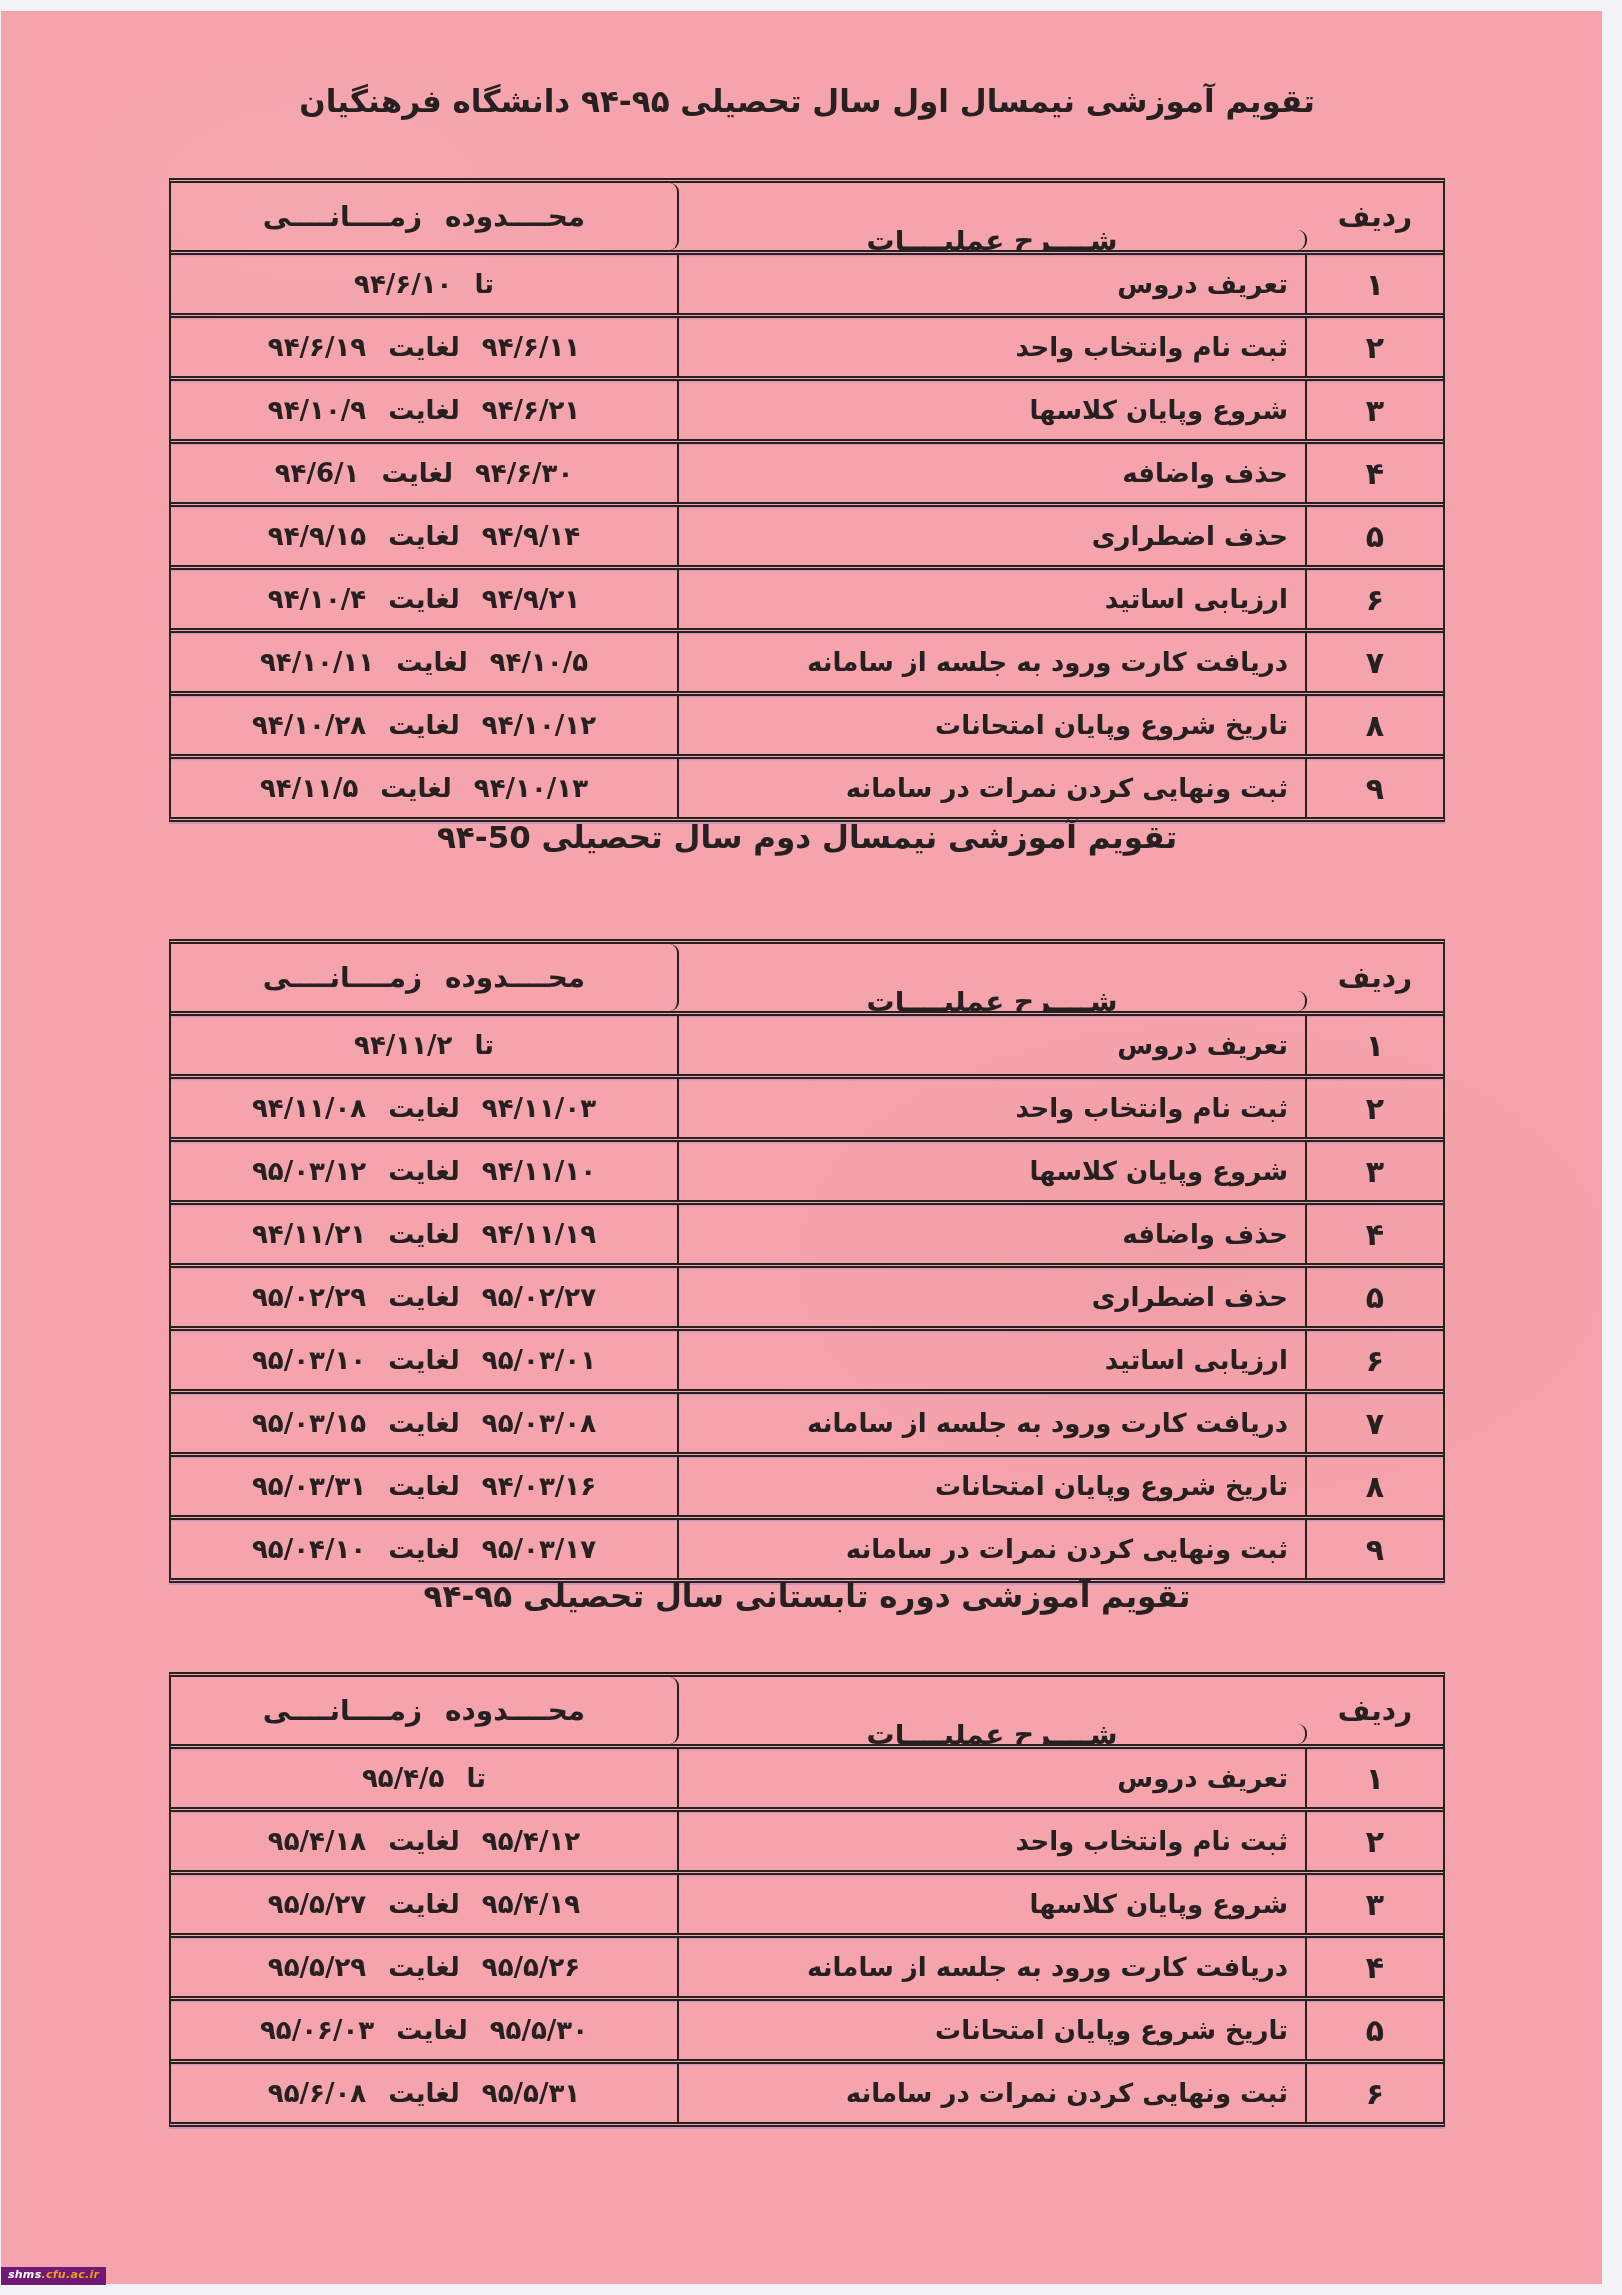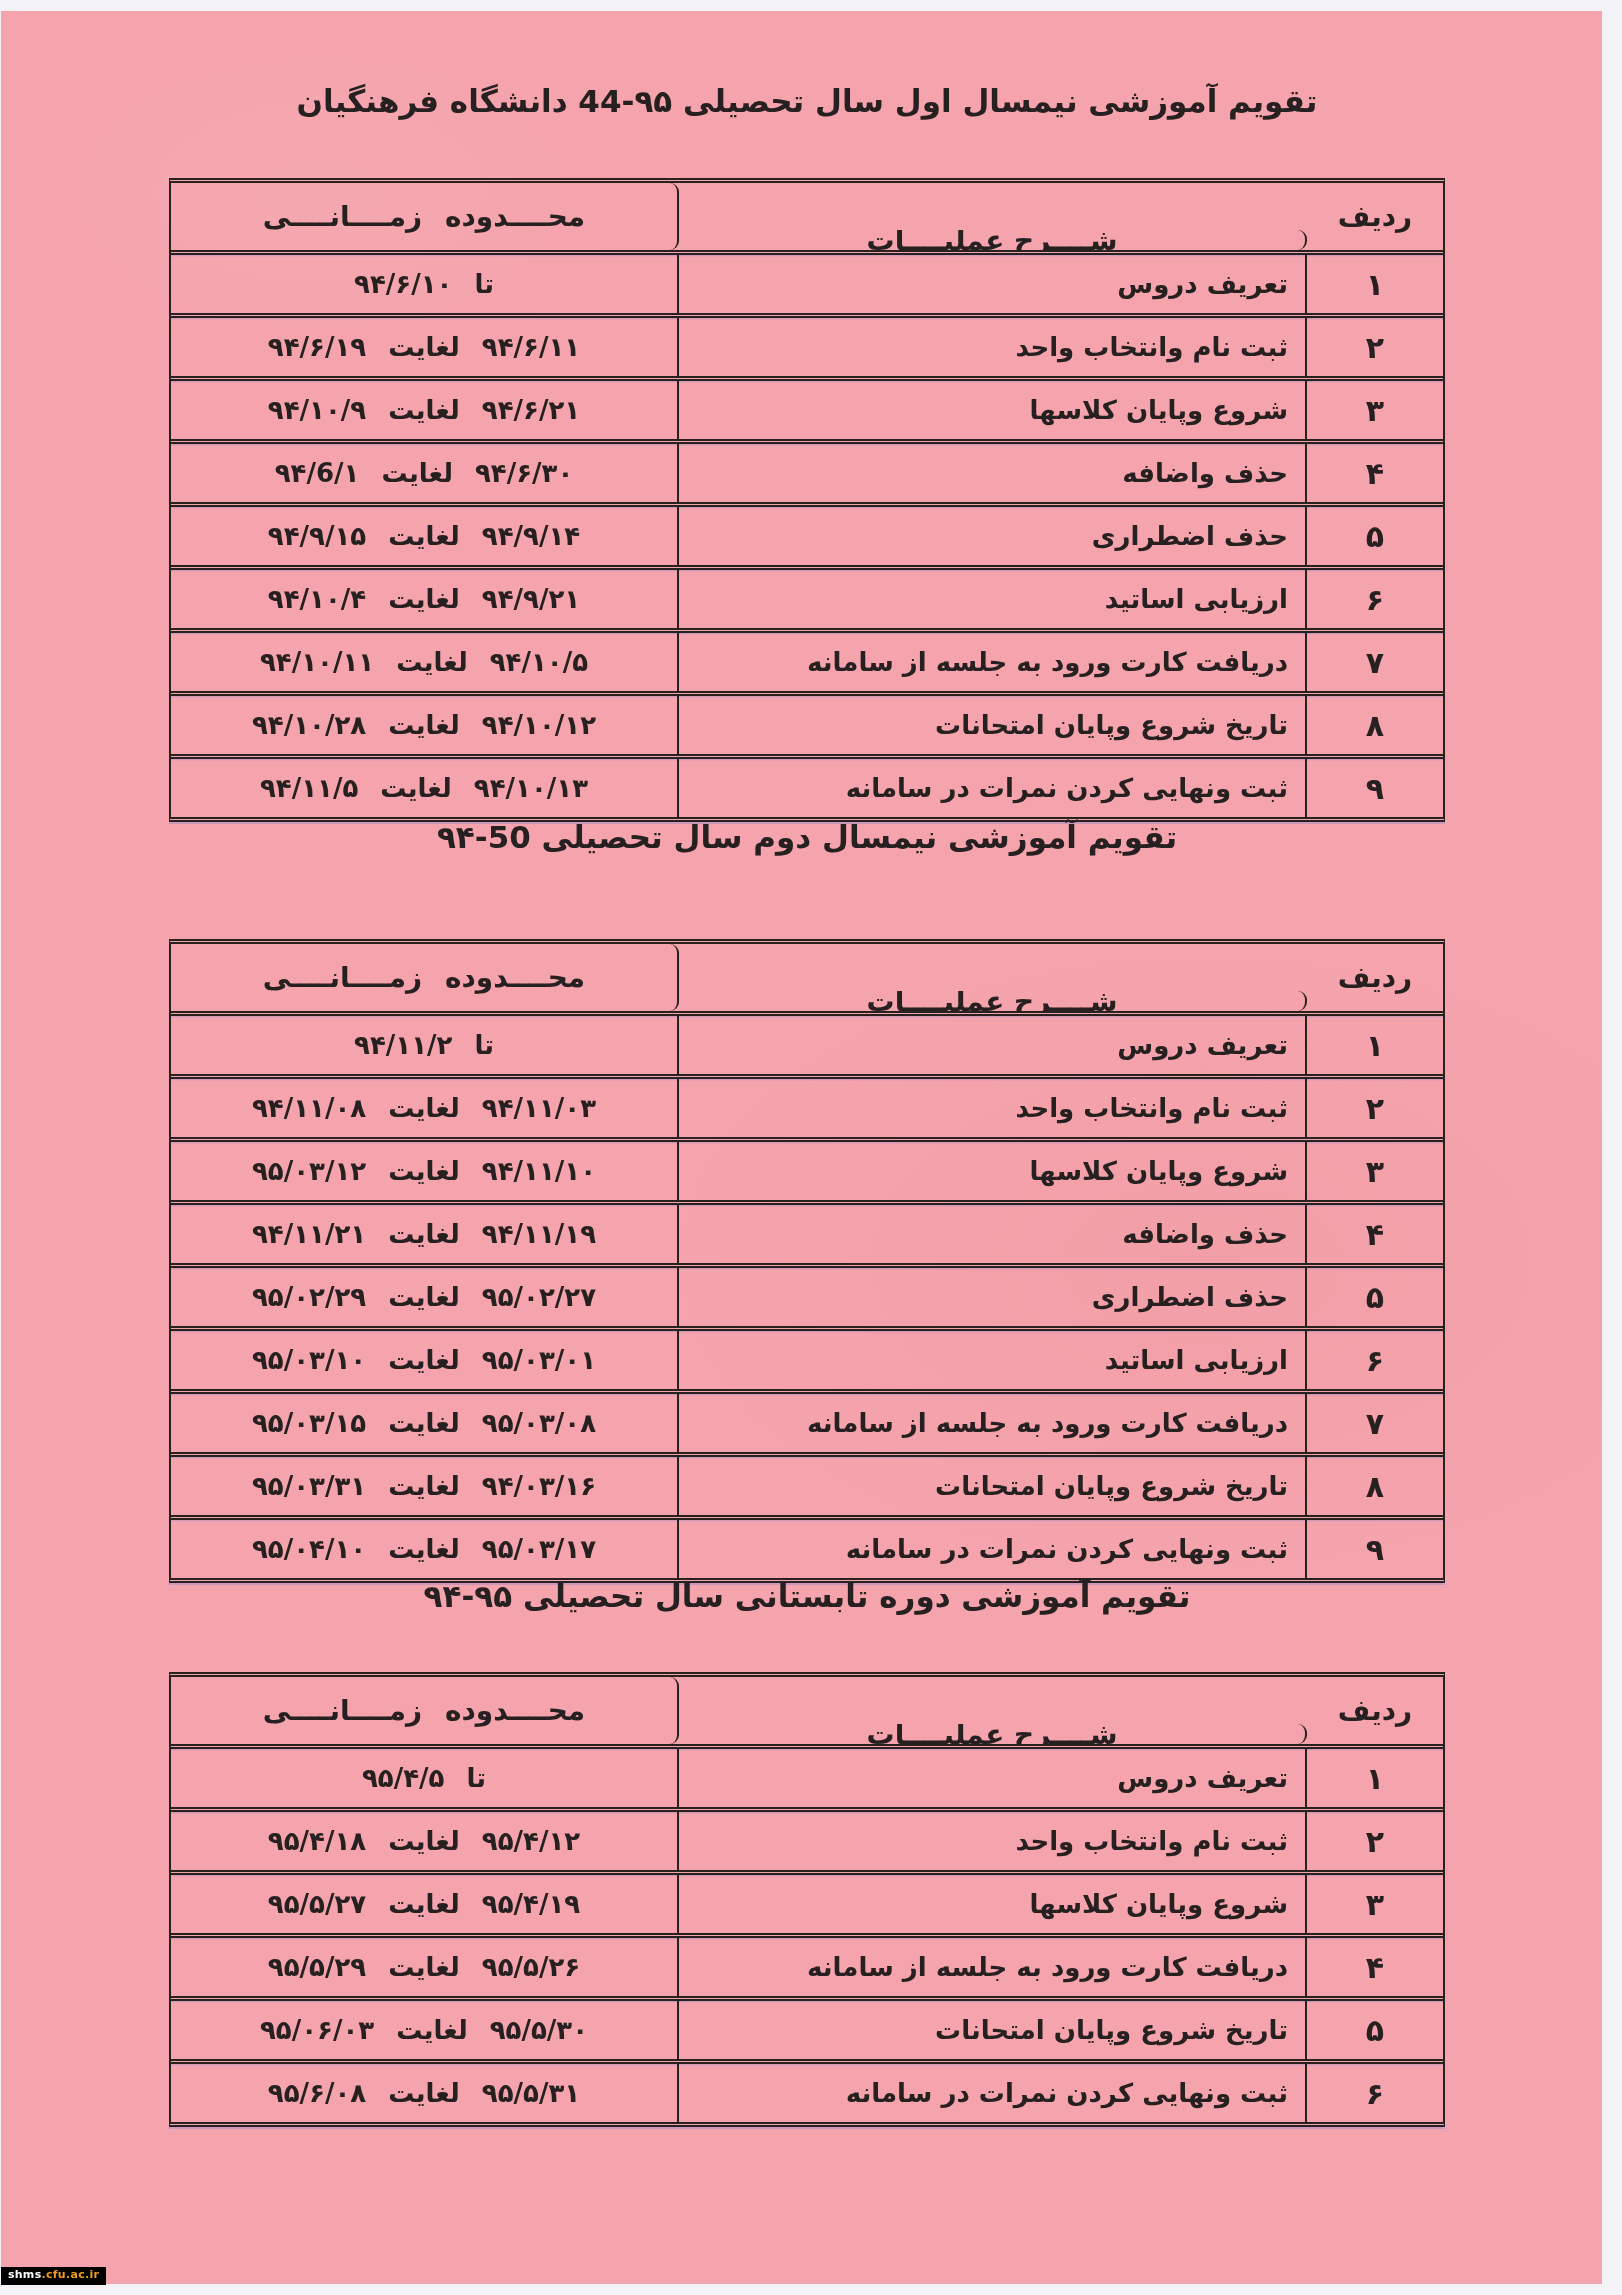--- a/index.html
+++ b/index.html
@@ -69,37 +69,38 @@
   }
   .c-zaman{
     flex:1;
     border-right:2.6px solid #27211f;
     word-spacing:13px;
   }
   .hcell{font-size:28px;border-radius:9px;}
   .hcell.c-sharh{justify-content:center;padding-right:0;margin-top:47px;}
   .watermark{
     position:absolute;left:0;top:2267px;
-    background:#000000;
+    background:#701a75;
     padding:1.3px 6.5px 2px 7.9px;
     direction:ltr;
+    font-style:italic;
     font-weight:bold;
     font-size:11px;
     line-height:14.4px;
     color:#ffffff;
     letter-spacing:0.3px;
   }
   .wm-suffix{color:#f09d1d;}
 </style>
 </head>
 <body>
 
 <div class="paper"></div>
 
-<h1 class="title t1">تقویم آموزشی نیمسال اول سال تحصیلی ۹۵-44 دانشگاه فرهنگیان</h1>
+<h1 class="title t1">تقویم آموزشی نیمسال اول سال تحصیلی ۹۵-۹۴ دانشگاه فرهنگیان</h1>
 <section class="cal cal-1" id="tbl0">
     <div class="row hrow">
       <div class="cell c-radif hcell">ردیف</div>
       <div class="cell c-sharh hcell">شــــرح عملیــــات</div>
       <div class="cell c-zaman hcell">محــــدوده زمــــانــــی</div>
     </div>
     <div class="row">
       <div class="cell c-radif">۱</div>
       <div class="cell c-sharh">تعریف دروس</div>
       <div class="cell c-zaman">تا ۹۴/۶/۱۰</div>

